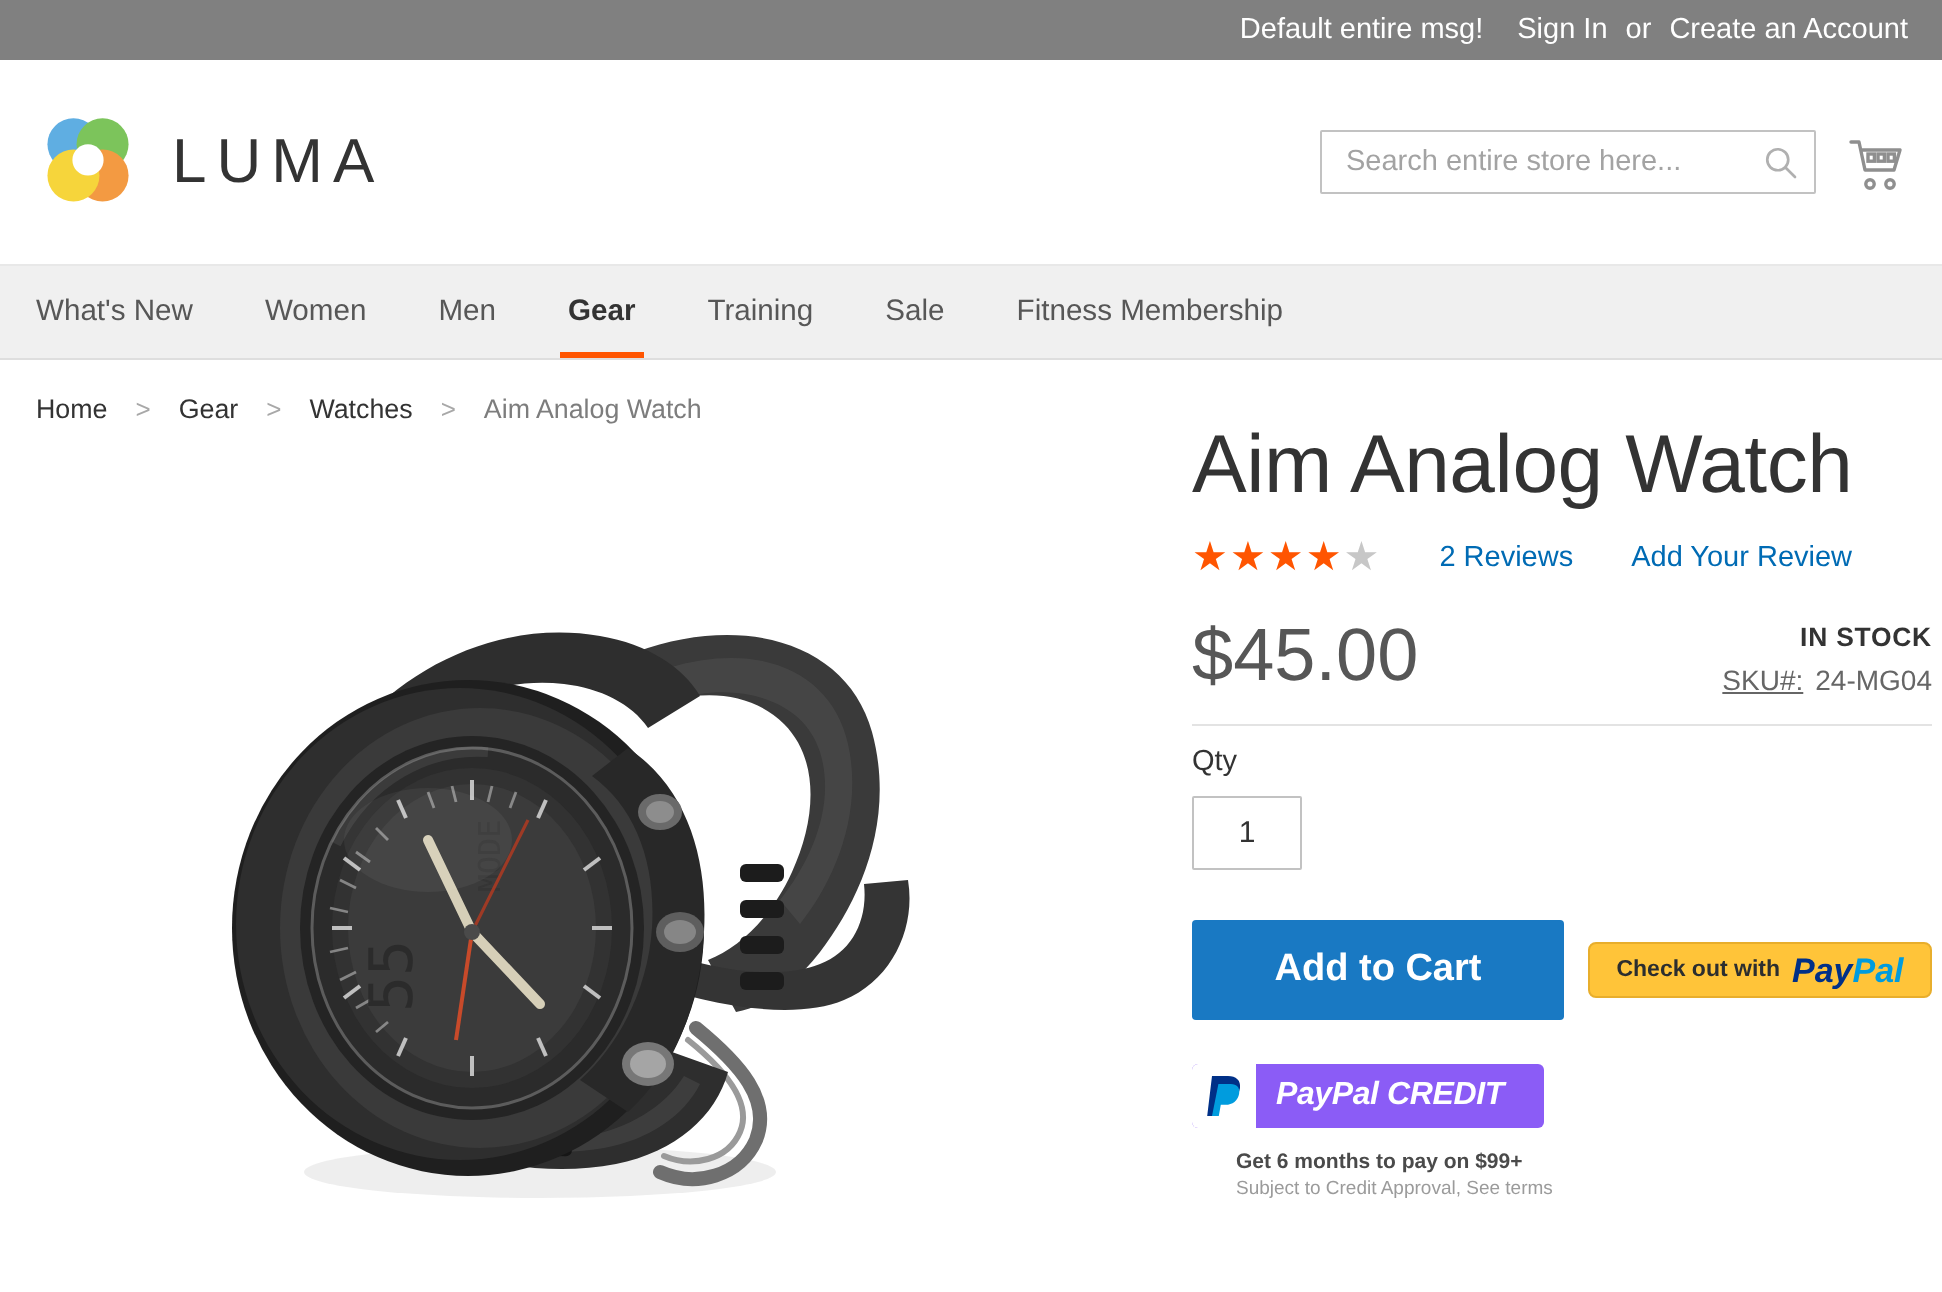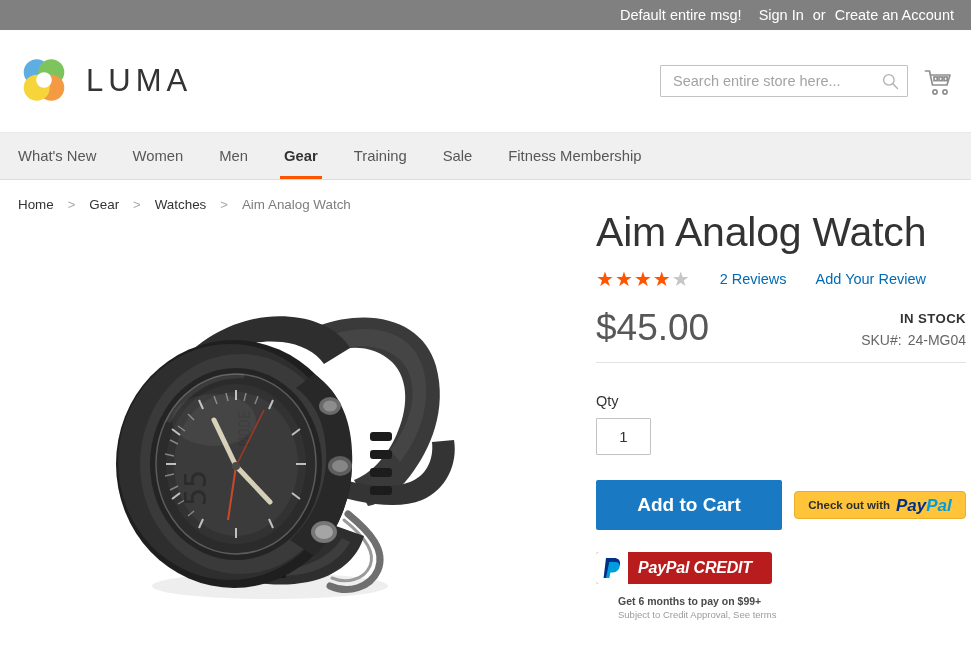--- a/index.html
+++ b/index.html
@@ -196,39 +196,39 @@
     margin-left: 29px;
     cursor: pointer;
   }
 
   .price-row {
     display: flex;
     align-items: flex-start;
     justify-content: space-between;
     border-bottom: 1px solid #e3e3e3;
     padding-bottom: 14px;
-    margin-bottom: 30px;
+    margin-bottom: 10px;
   }
   .price {
     font-size: 37px;
     font-weight: 400;
     color: #575757;
     line-height: 1;
     padding-top: 2px;
   }
   .stock-sku { text-align: right; padding-top: 4px; }
   .stock {
     font-size: 13.2px;
     font-weight: bold;
     color: #333333;
     letter-spacing: 0.4px;
     margin-bottom: 6px;
   }
   .sku { font-size: 14px; color: #666666; }
-  .sku-label { font-weight: normal; }
+  .sku-label { font-weight: normal; text-decoration: underline; }
   .sku-value { margin-left: 6px; }
 
   .qty-label {
     font-size: 14.5px;
     color: #333333;
     margin-bottom: 9px;
   }
   .qty-input {
     width: 55px;
     height: 37px;
@@ -280,21 +280,21 @@
     white-space: nowrap;
   }
   .pp-wordmark { font-size: 17px; font-weight: bold; font-style: italic; line-height: 1; }
   .pp-pay { color: #003087; }
   .pp-pal { color: #009cde; }
 
   .credit-wrap { margin-top: 22px; }
   .paypal-credit {
     width: 176px;
     height: 32px;
-    background: #b91c1c;
+    background: #8b5cf6;
     border-radius: 3px;
     display: flex;
     align-items: center;
     cursor: pointer;
     overflow: hidden;
   }
   .pc-logo-box {
     width: 32px; height: 32px;
     background: #ffffff;
     display: flex; align-items: center; justify-content: center;

